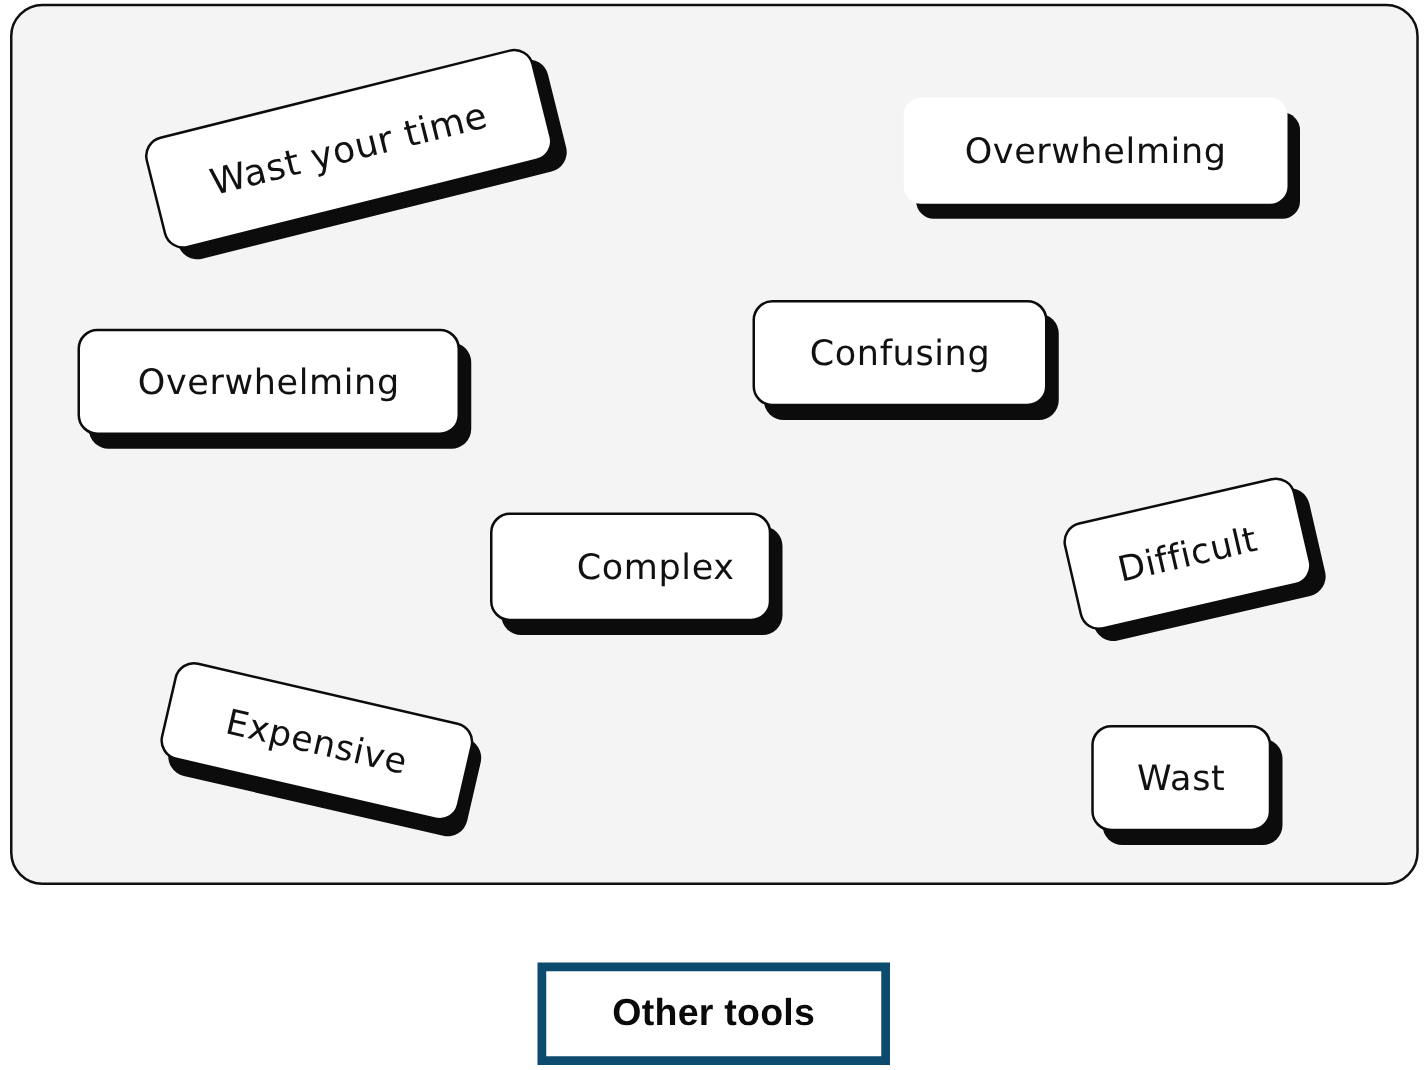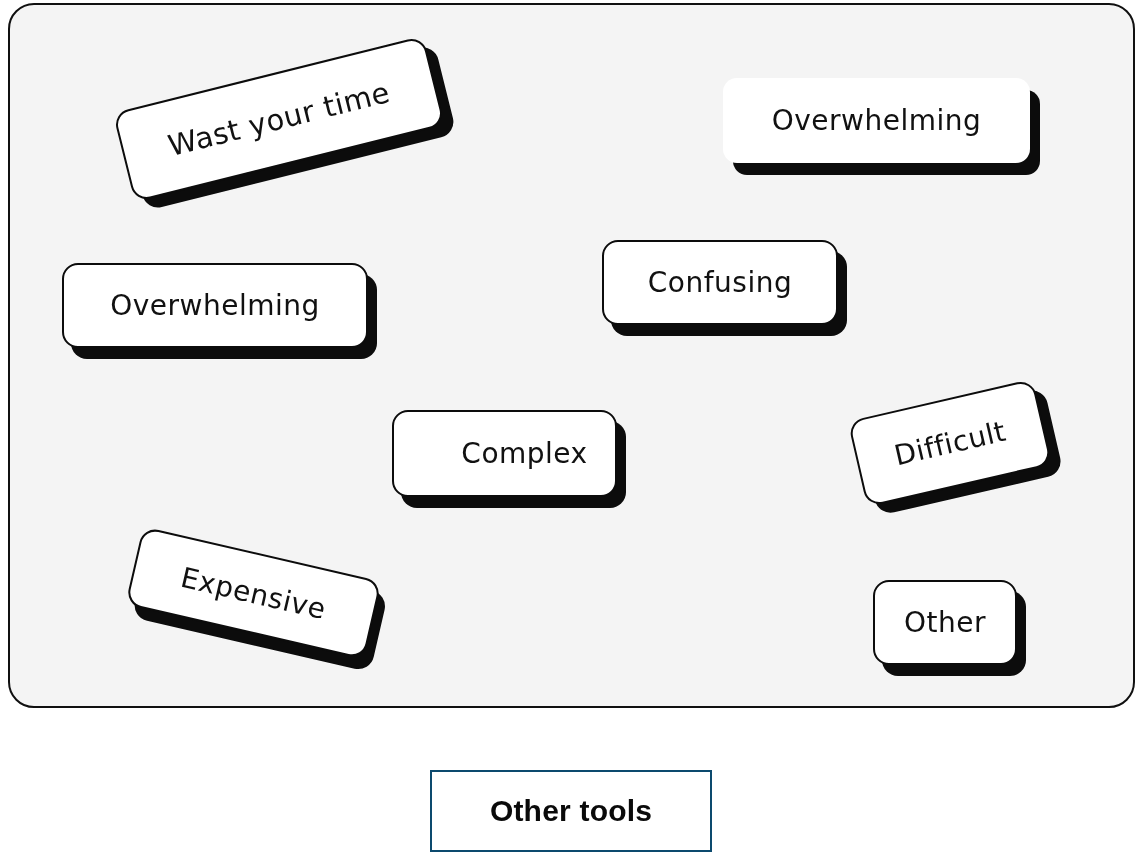--- a/index.html
+++ b/index.html
@@ -51,21 +51,21 @@
   .t8 { left: 863px; top: 575px; width: 144px; height: 85px; }
   .caption {
     position: absolute;
     left: 430px; top: 770px;
     width: 282px; height: 82px;
     box-sizing: border-box;
     display: flex;
     align-items: center;
     justify-content: center;
     background: #ffffff;
-    border: 2px solid #0c4a6e;
+    border: 7px solid #0c4a6e;
     color: #0a0a0a;
     font-family: "Liberation Sans", sans-serif;
     font-size: 30px;
     font-weight: 600;
     letter-spacing: 0.2px;
     white-space: nowrap;
   }
 </style>
 </head>
 <body>
@@ -73,18 +73,18 @@
 <div class="page">
 
   <div class="board">
     <div class="tag t1">Wast your time</div>
     <div class="tag t2 no-border">Overwhelming</div>
     <div class="tag t3">Overwhelming</div>
     <div class="tag t4">Confusing</div>
     <div class="tag t5">Complex</div>
     <div class="tag t6">Difficult</div>
     <div class="tag t7">Expensive</div>
-    <div class="tag t8">Other</div>
+    <div class="tag t8">Wast</div>
   </div>
 
   <div class="caption">Other tools</div>
 
 </div>
 
 </body></html>

